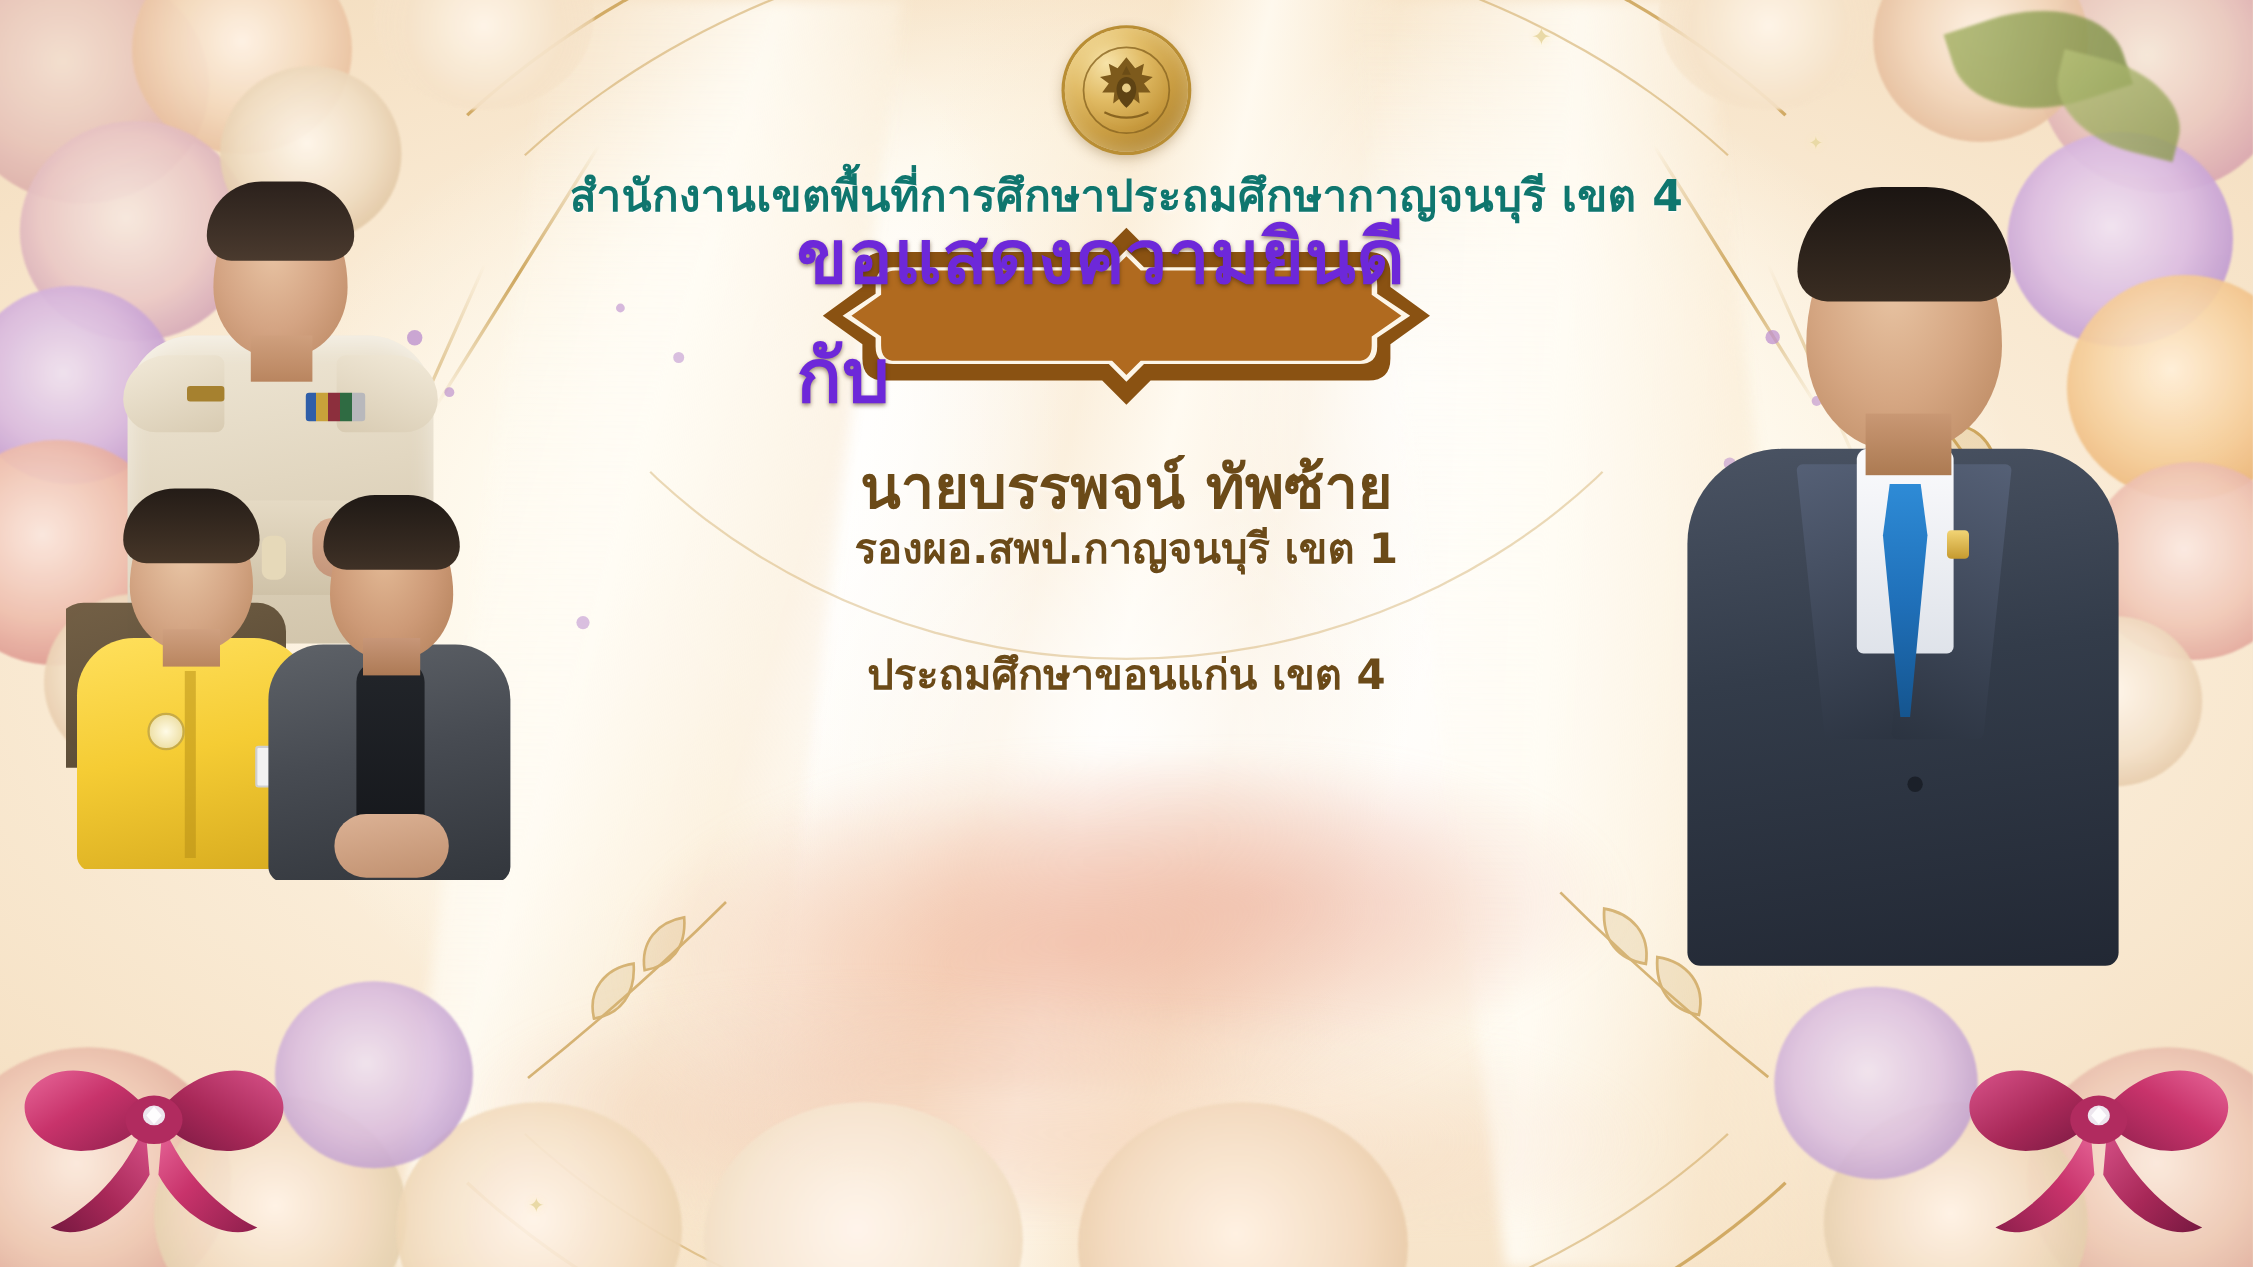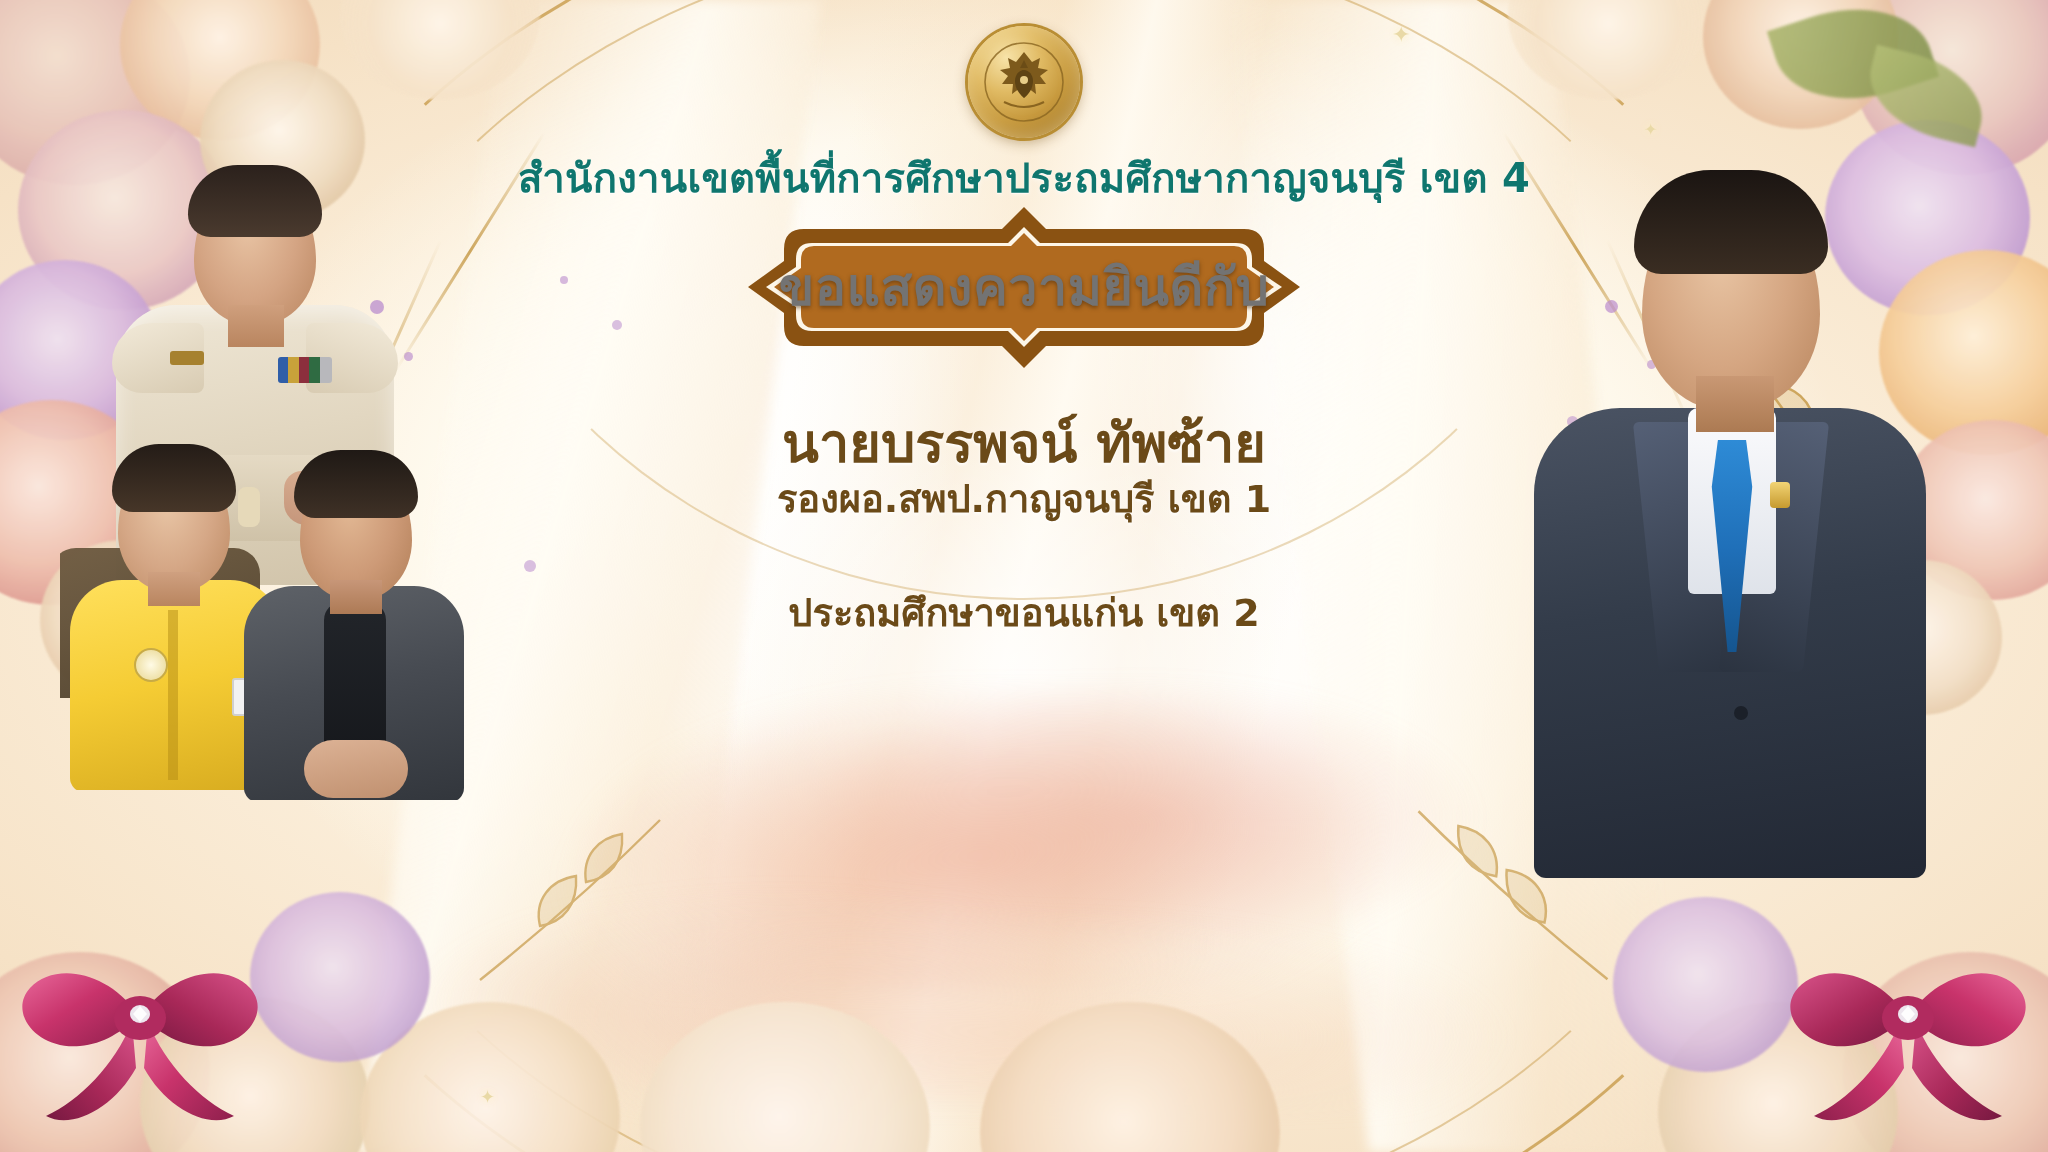--- a/index.html
+++ b/index.html
@@ -91,21 +91,21 @@
 
   
   #plaque-wrap{
     position:absolute; left:50%; top:205px; transform:translateX(-50%);
     width:600px; height:165px;
   }
   #plaque-wrap svg{ position:absolute; inset:0; width:100%; height:100%; }
   #plaque-text{
     position:absolute; inset:0;
     display:flex; align-items:center; justify-content:center;
-    font-size:52px; font-weight:bold; color:#737373;
+    font-size:68px; font-weight:bold; color:#6d28d9;
     text-shadow:0 2px 4px rgba(70,40,10,.55);
     letter-spacing:.5px;
     padding-bottom:2px;
   }
 
   
   #honoree-name{
     position:absolute; left:0; right:0; top:400px; text-align:center;
     font-size:54px; font-weight:bold; color:#6b4a18;
     text-shadow:0 2px 3px rgba(255,255,255,.9);
@@ -355,21 +355,21 @@
            L77 101 L50 82 L77 63 L77 55 Q77 41 90 41
            L287 41 Z" fill="#b06a1f"></path>
     </svg>
     <div id="plaque-text" class="no-sel">ขอแสดงความยินดีกับ</div>
   </div>
 
   <div id="honoree-name" class="no-sel">นายบรรพจน์ ทัพซ้าย</div>
   <div id="honoree-role" class="no-sel">รองผอ.สพป.กาญจนบุรี เขต 1</div>
 
   <div id="reason-block">
-    <div class="line no-sel">ประถมศึกษาขอนแก่น เขต 2</div>
+    <div class="line no-sel">ประถมศึกษาขอนแก่น เขต 4</div>
   </div>
 
   <svg class="bow" style="left:10px; bottom:4px;" viewBox="0 0 260 230" aria-hidden="true">
     <defs>
       <linearGradient id="rbA" x1="0" y1="0" x2="1" y2="1">
         <stop offset="0%" stop-color="#e8689a"></stop>
           <stop offset="45%" stop-color="#c8336b"></stop>
           <stop offset="100%" stop-color="#8e1f4c"></stop>
       </linearGradient>
       <linearGradient id="rbB" x1="1" y1="0" x2="0" y2="1">

